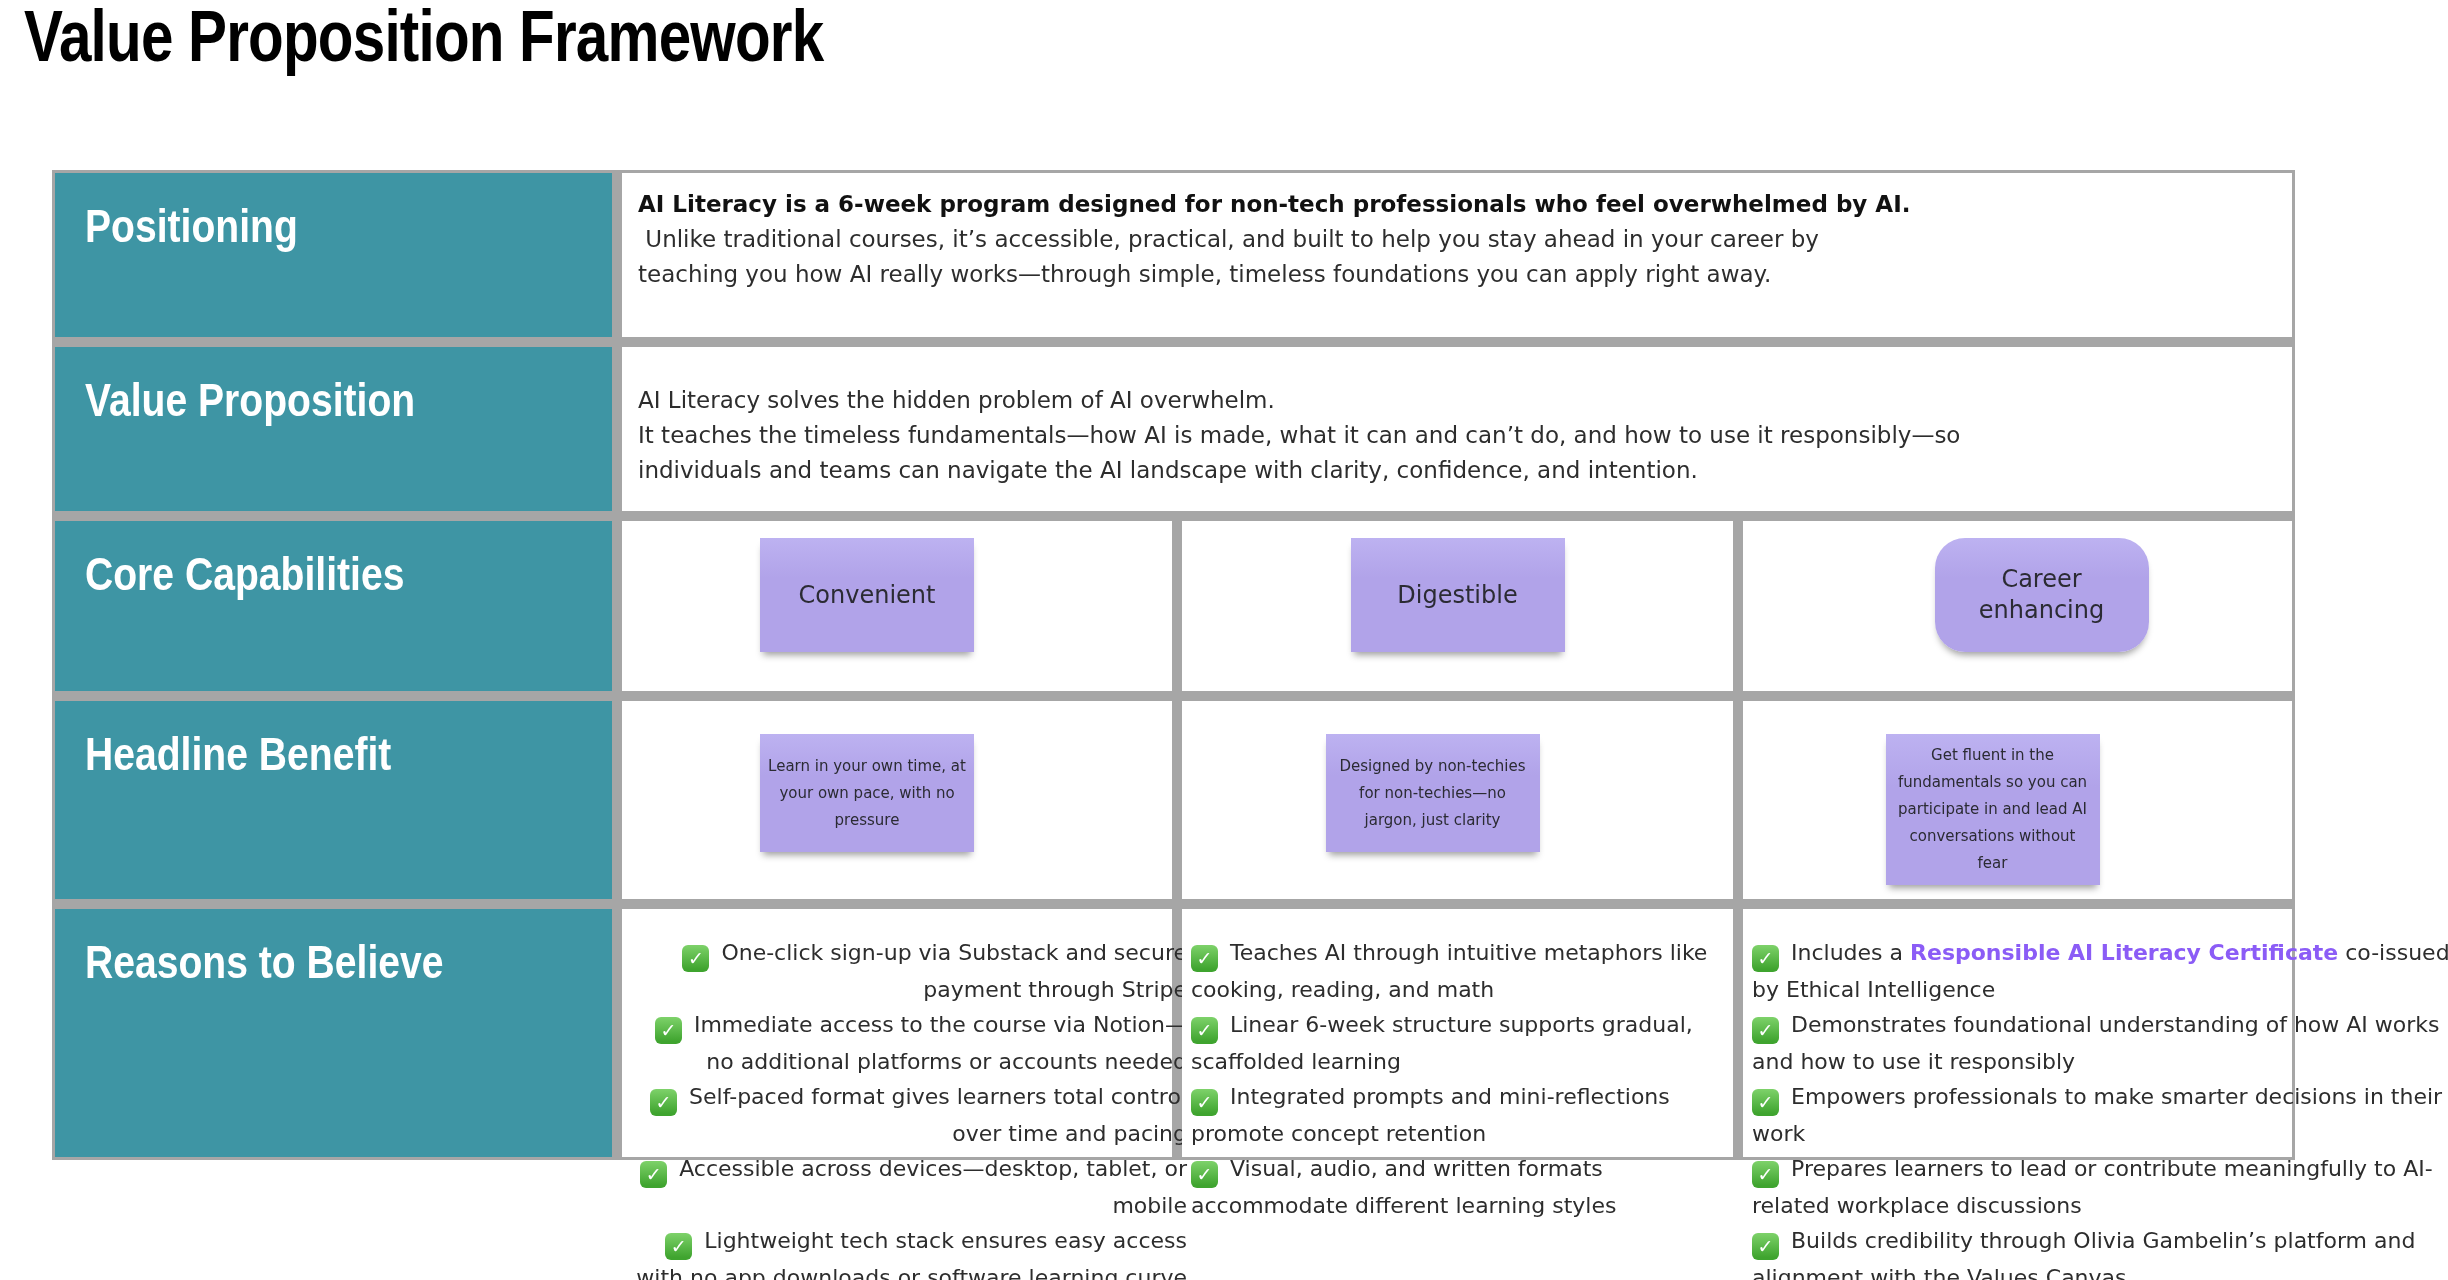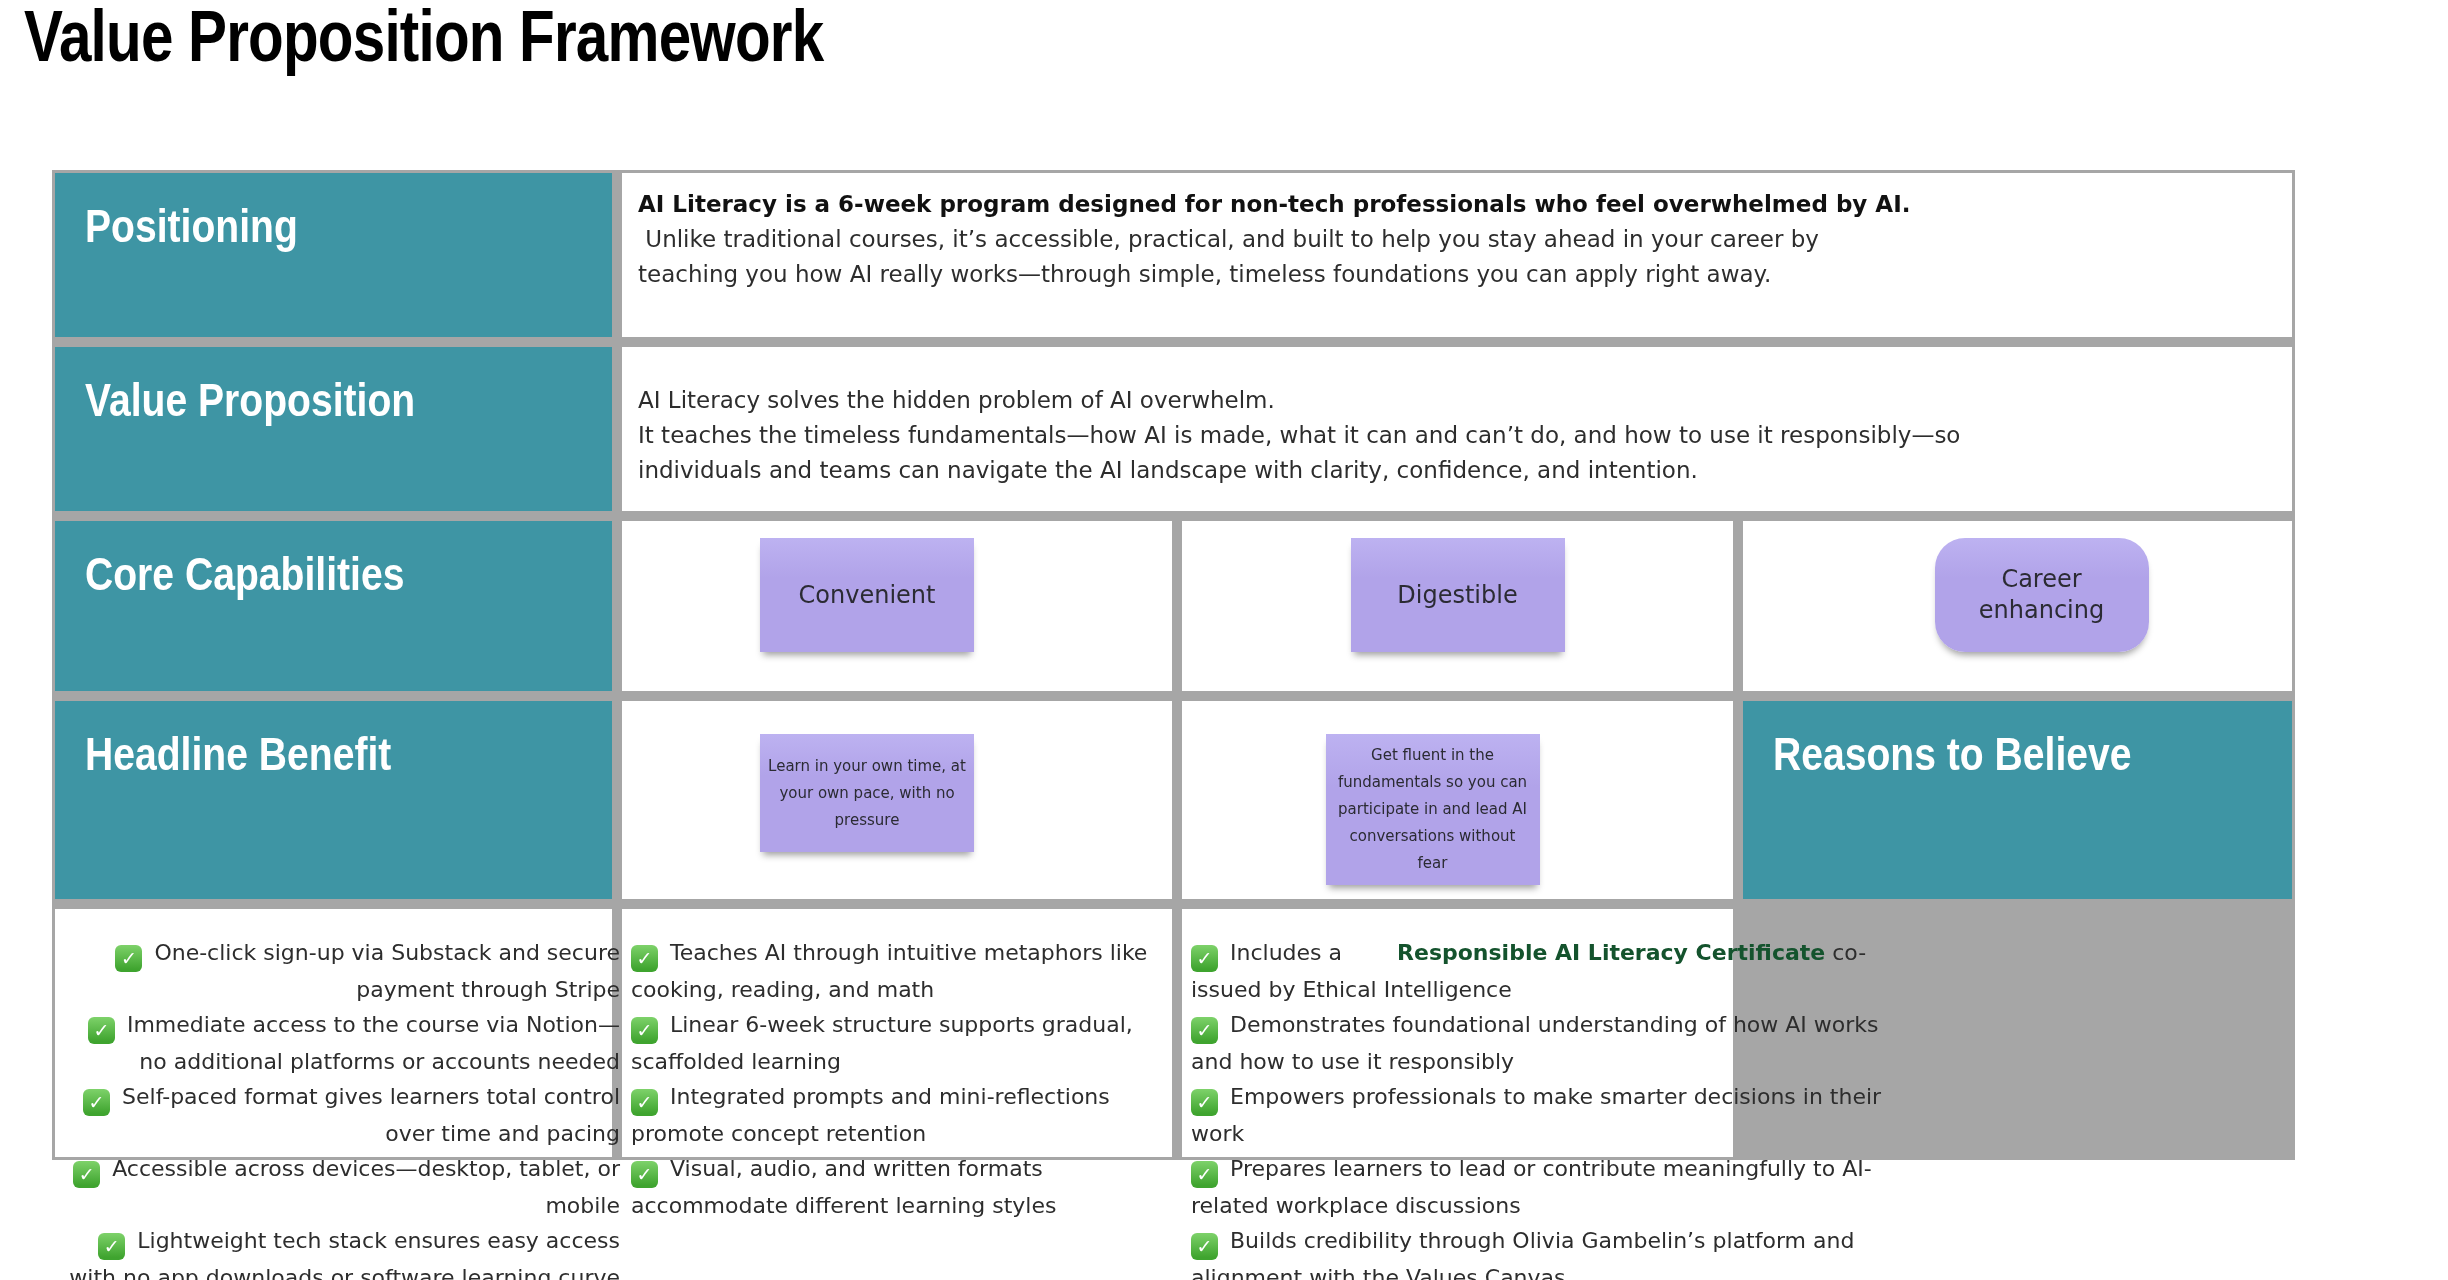--- a/index.html
+++ b/index.html
@@ -48,21 +48,21 @@
   .reasons{position:absolute;top:26px;left:9px;font-size:22px;line-height:35px;}
   .reasons.w1{width:556px;text-align:right;} .reasons.w2{width:546px;} .reasons.w3{width:718px;}
   .reason{margin:0;}
   .check{
     display:inline-flex;width:27px;height:27px;border-radius:6px;
     background:linear-gradient(180deg,var(--check_light,#7ED26A) 0%,var(--check_green,#3FA42F) 90%);
     color:#fff;font-weight:bold;font-size:19px;
     align-items:center;justify-content:center;
     vertical-align:-5px;margin-right:12px;
   }
-  b{color:#14532d;margin-left:48px;}
+  b{color:#8b5cf6;}
 </style>
 </head>
 <body>
 
 <div class="canvas">
 
   <h1 class="page-title">Value Proposition Framework</h1>
 
   <div class="framework">
 
@@ -97,20 +97,23 @@
       <div class="sticky big nudge-r">Career enhancing</div>
     </div>
 
     <div class="cell rowhead">
       <span class="hd">Headline Benefit</span>
     </div>
     <div class="cell stickycell">
       <div class="sticky small nudge-l">Learn in your own time, at your own pace, with no pressure</div>
     </div>
     <div class="cell stickycell">
+      <div class="sticky small nudge-l2">Designed by non-techies for non-techies—no jargon, just clarity</div>
+    </div>
+    <div class="cell stickycell">
       <div class="sticky small nudge-l2">Get fluent in the fundamentals so you can participate in and lead AI conversations without fear</div>
     </div>
 
     <div class="cell rowhead">
       <span class="hd">Reasons to Believe</span>
     </div>
     <div class="cell reasonscell">
       <div class="reasons w1">
           <p class="reason"><span class="check">✓</span><span>One-click sign-up via Substack and secure payment through Stripe</span></p>
           <p class="reason"><span class="check">✓</span><span>Immediate access to the course via Notion—no additional platforms or accounts needed</span></p>

